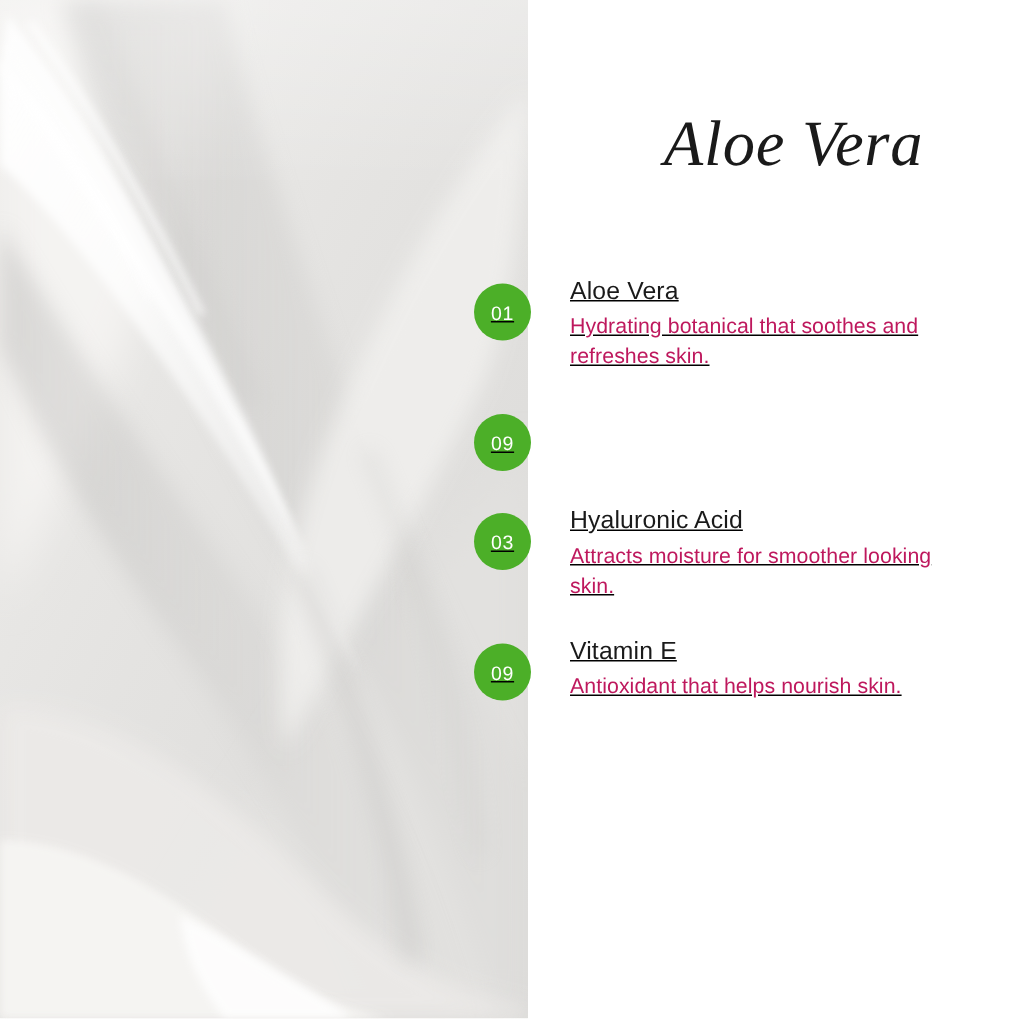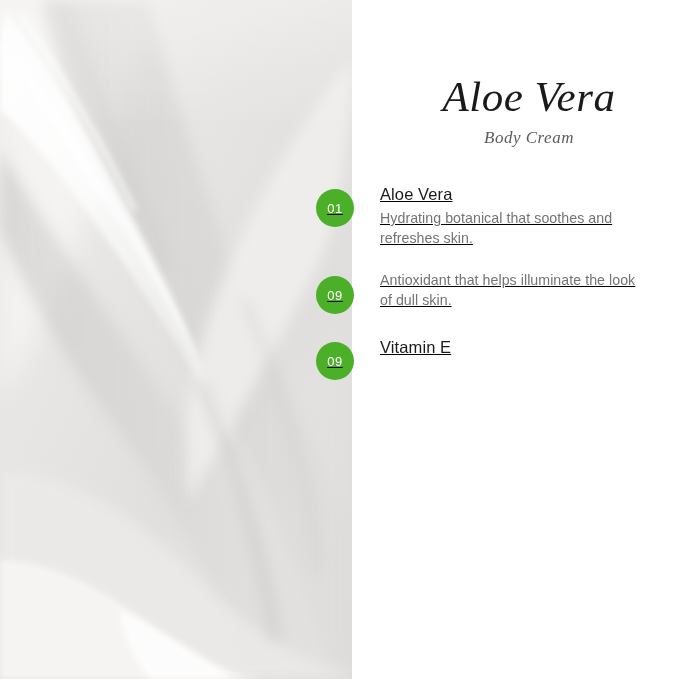--- a/index.html
+++ b/index.html
@@ -111,21 +111,21 @@
     margin: 0 0 3px 0;
     letter-spacing: 0.1px;
   }
   .ingredient-name .sup {
     font-size: 10px;
     vertical-align: super;
     color: #1a1a1a;
   }
   .ingredient-desc {
     font-size: 14.2px;
-    color: #737373;
+    color: #be185d;
     line-height: 20px;
     margin: 0;
     max-width: 260px;
     letter-spacing: 0.05px;
   }
 
   
   .brand {
     position: absolute;
     right: 28px;
@@ -220,45 +220,51 @@
       <path d="M60,0 C95,90 130,180 170,270" stroke="#c4c3c1" stroke-width="8" fill="none" opacity="0.35" filter="url(#blurA)"></path>
 
       <rect x="0" y="0" width="352" height="120" fill="url(#hi)" opacity="0.35"></rect>
     </svg>
   </div>
 
   <div class="content-panel">
 
     <div class="title-block">
       <h1 class="product-title">Aloe Vera</h1>
-      <p class="product-subtitle">Body Cream</p>
     </div>
 
     <div class="ingredients">
 
       <div class="ingredient-row">
         <div class="badge">01</div>
         <div class="ingredient-text">
           <p class="ingredient-name"><span>Aloe Vera</span></p>
           <p class="ingredient-desc">Hydrating botanical that soothes and refreshes skin.</p>
         </div>
       </div>
 
       <div class="ingredient-row">
         <div class="badge">09</div>
         <div class="ingredient-text">
-          <p class="ingredient-desc">Antioxidant that helps illuminate the look of dull skin.</p>
-        </div>
-      </div>
-
+        </div>
+      </div>
+
+      <div class="ingredient-row">
+        <div class="badge">03</div>
+        <div class="ingredient-text">
+          <p class="ingredient-name"><span>Hyaluronic Acid</span></p>
+          <p class="ingredient-desc">Attracts moisture for smoother looking skin.</p>
+        </div>
+      </div>
 
       <div class="ingredient-row">
         <div class="badge">09</div>
         <div class="ingredient-text">
           <p class="ingredient-name"><span>Vitamin E</span></p>
+          <p class="ingredient-desc">Antioxidant that helps nourish skin.</p>
         </div>
       </div>
 
     </div>
 
 
   </div>
 </div>
 
 </body></html>

